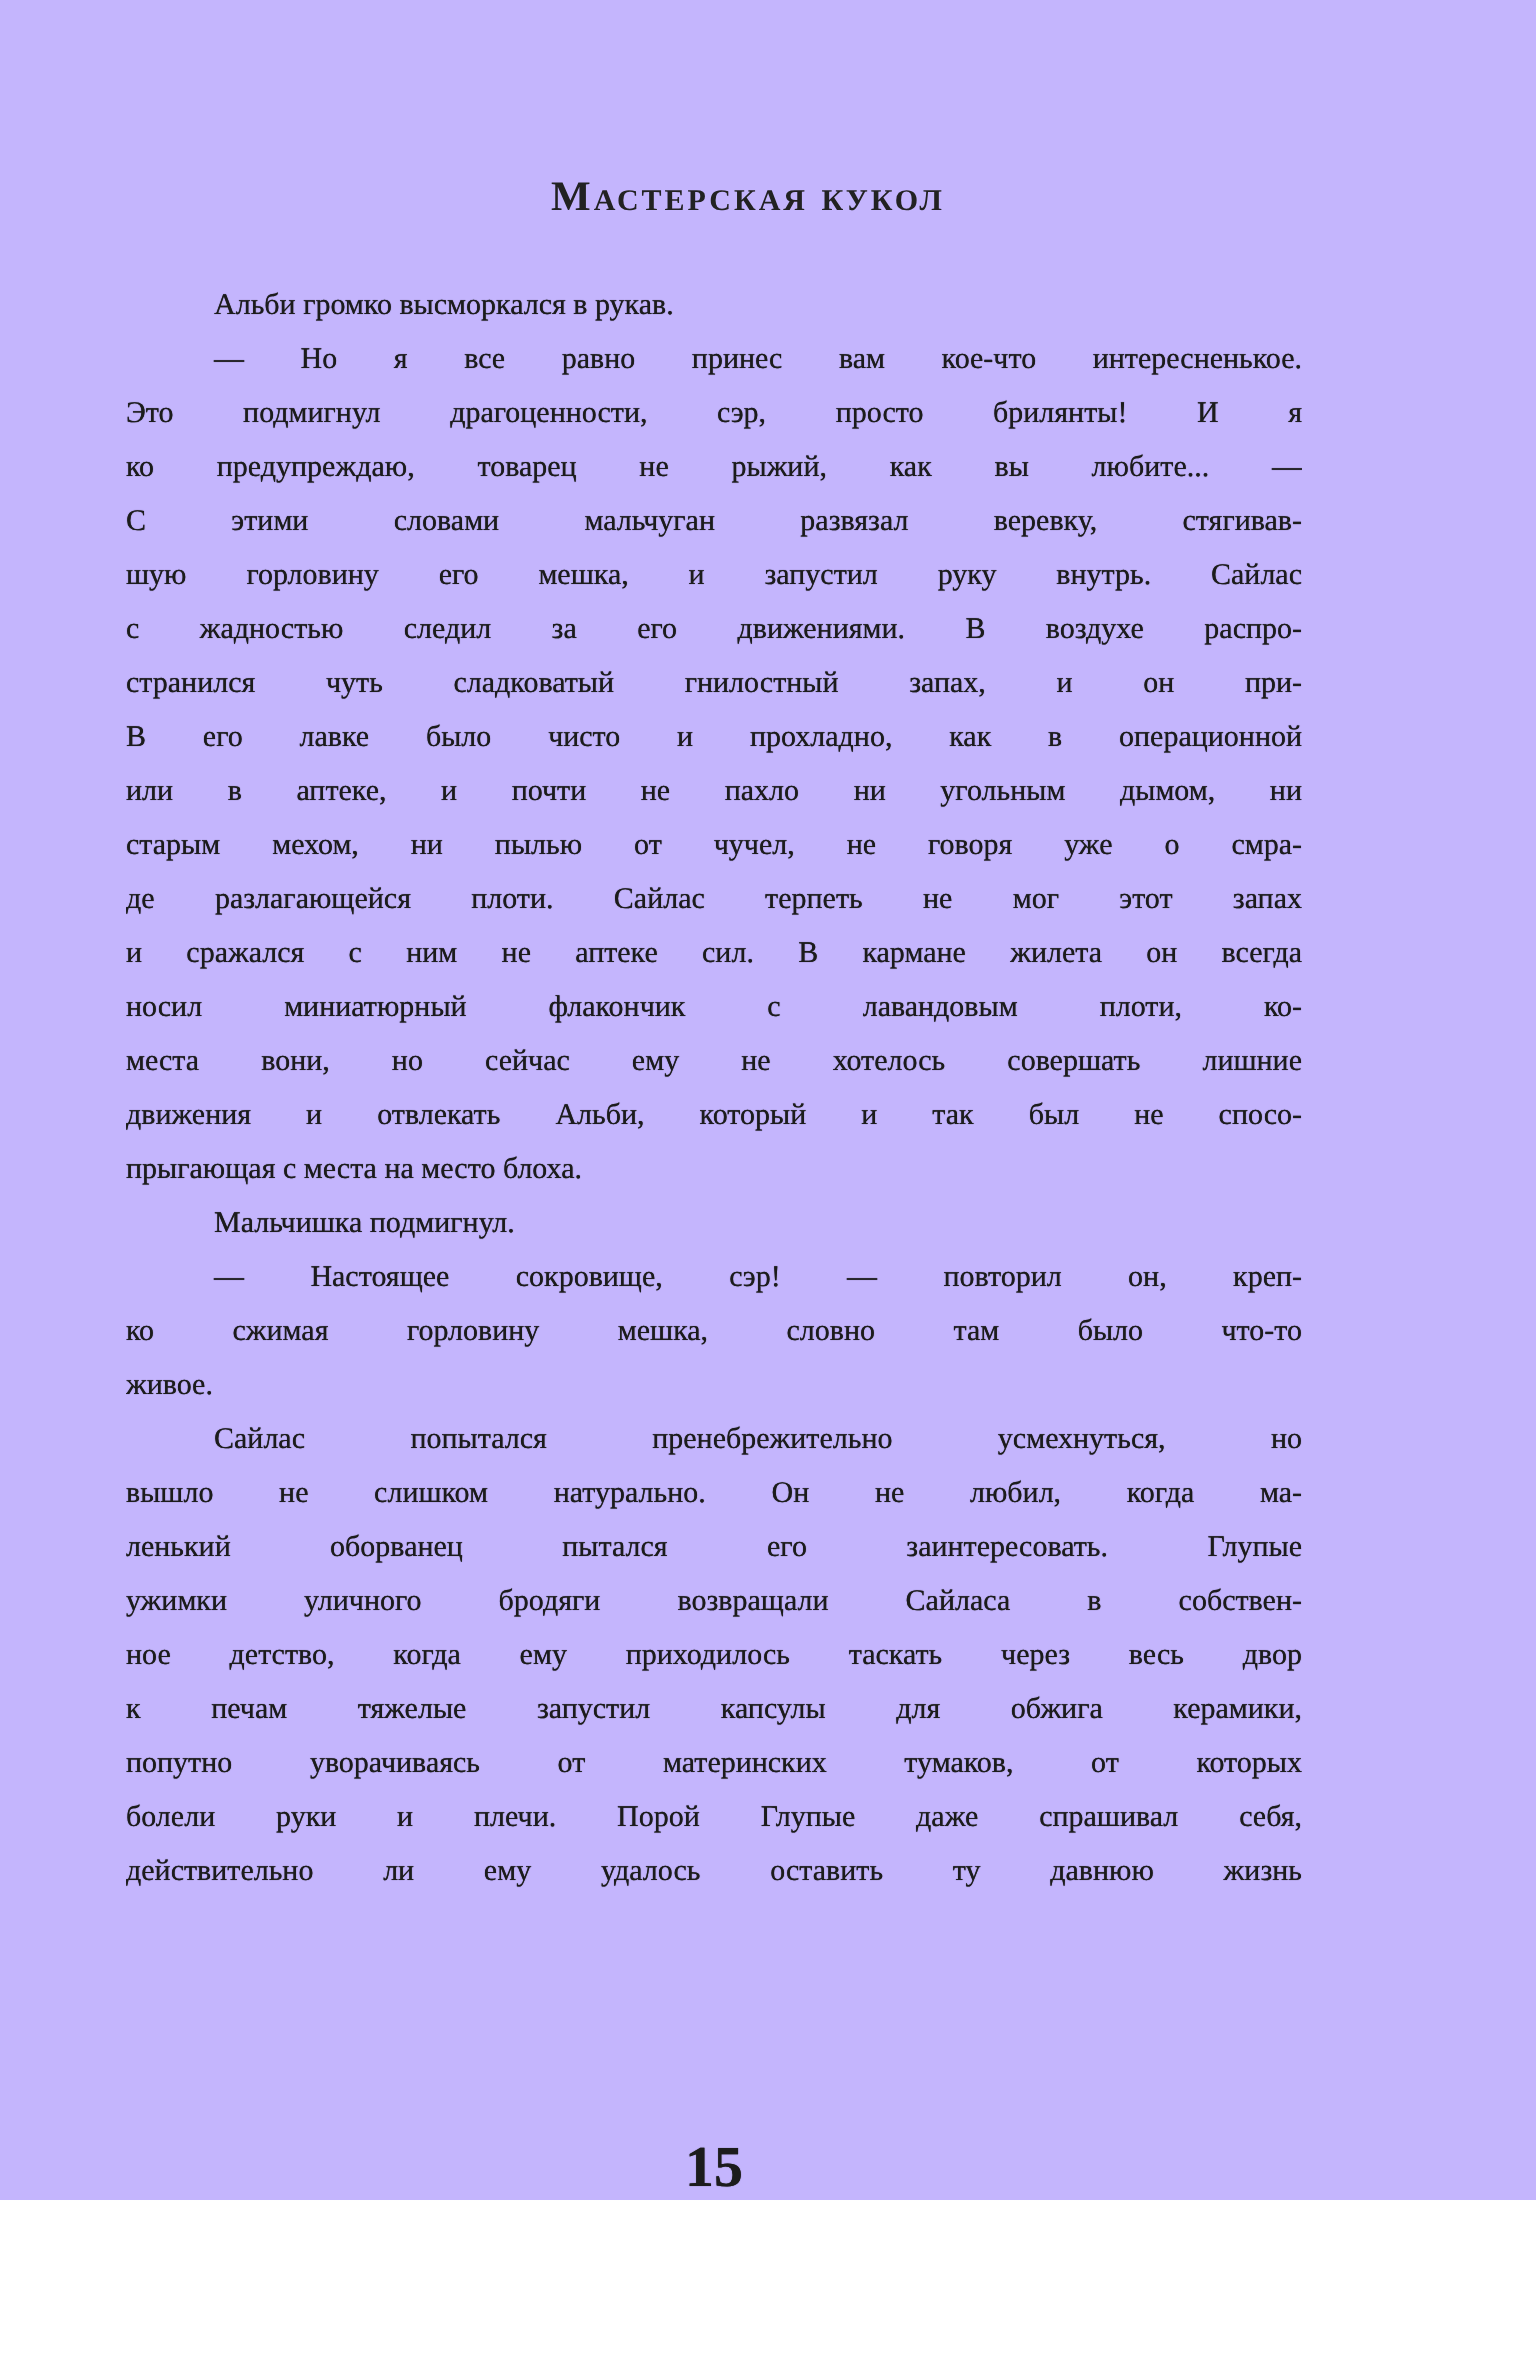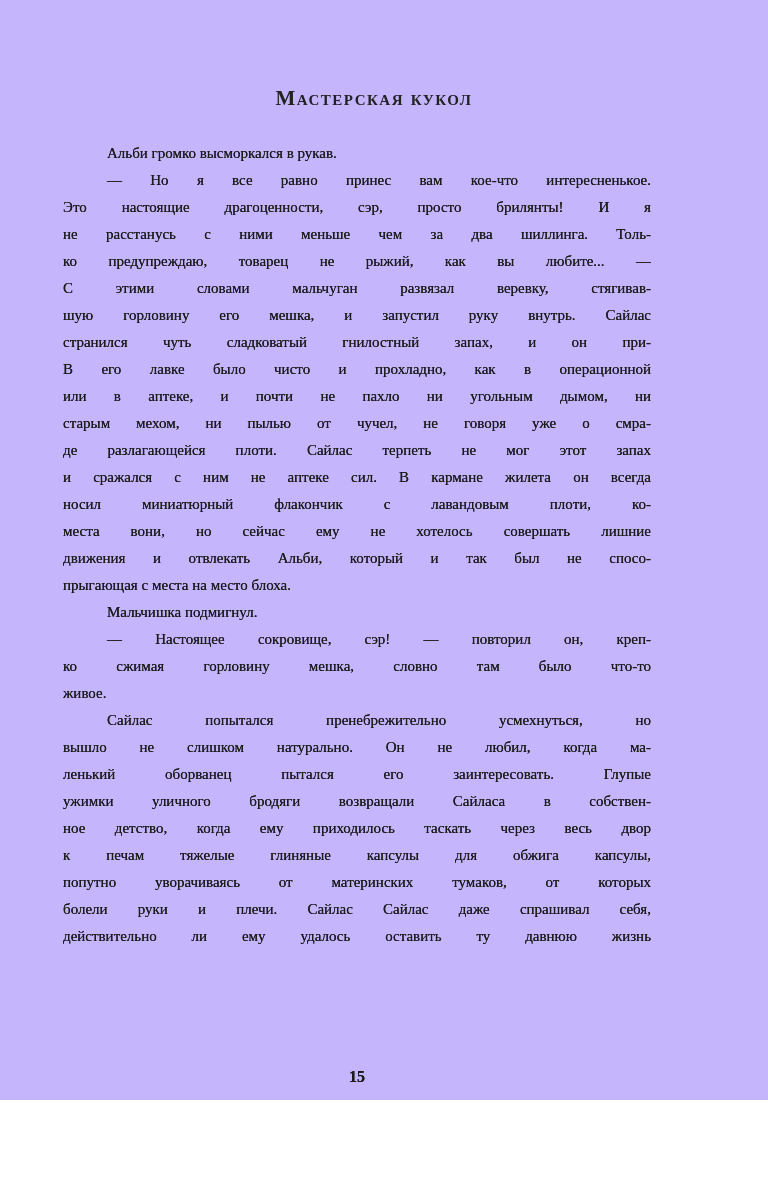--- a/index.html
+++ b/index.html
@@ -51,42 +51,42 @@
   }
   .line.ind {
     padding-left: 44px;
   }
   .page-number {
     position: absolute;
     top: 1068px;
     left: 63px;
     width: 588px;
     text-align: center;
-    font-size: 16px;
+    font-size: 29px;
     font-weight: 600;
     text-shadow: 0 0 0.4px currentColor;
   }
 </style>
 </head>
 <body>
 
 <div class="page">
   <div class="running-header">Мастерская кукол</div>
 
   <div class="text-block">
       <div class="para">
         <div class="line ind noj">Альби громко высморкался в рукав.</div>
       </div>
       <div class="para">
         <div class="line ind">— Но я все равно принес вам кое-что интересненькое.</div>
-        <div class="line">Это настоящие драгоценности, сэр, просто брилянты! И я</div>
-        <div class="line">не расстанусь с ними меньше чем за два шиллинга. Толь-</div>
+        <div class="line">Это подмигнул драгоценности, сэр, просто брилянты! И я</div>
         <div class="line">ко предупреждаю, товарец не рыжий, как вы любите... —</div>
         <div class="line">С этими словами мальчуган развязал веревку, стягивав-</div>
         <div class="line">шую горловину его мешка, и запустил руку внутрь. Сайлас</div>
+        <div class="line">с жадностью следил за его движениями. В воздухе распро-</div>
         <div class="line">странился чуть сладковатый гнилостный запах, и он при-</div>
         <div class="line">В его лавке было чисто и прохладно, как в операционной</div>
         <div class="line">или в аптеке, и почти не пахло ни угольным дымом, ни</div>
         <div class="line">старым мехом, ни пылью от чучел, не говоря уже о смра-</div>
         <div class="line">де разлагающейся плоти. Сайлас терпеть не мог этот запах</div>
         <div class="line">и сражался с ним не аптеке сил. В кармане жилета он всегда</div>
         <div class="line">носил миниатюрный флакончик с лавандовым плоти, ко-</div>
         <div class="line">места вони, но сейчас ему не хотелось совершать лишние</div>
         <div class="line">движения и отвлекать Альби, который и так был не спосо-</div>
         <div class="line noj">прыгающая с места на место блоха.</div>
@@ -98,21 +98,21 @@
         <div class="line ind">— Настоящее сокровище, сэр! — повторил он, креп-</div>
         <div class="line">ко сжимая горловину мешка, словно там было что-то</div>
         <div class="line noj">живое.</div>
       </div>
       <div class="para">
         <div class="line ind">Сайлас попытался пренебрежительно усмехнуться, но</div>
         <div class="line">вышло не слишком натурально. Он не любил, когда ма-</div>
         <div class="line">ленький оборванец пытался его заинтересовать. Глупые</div>
         <div class="line">ужимки уличного бродяги возвращали Сайласа в собствен-</div>
         <div class="line">ное детство, когда ему приходилось таскать через весь двор</div>
-        <div class="line">к печам тяжелые глиняные капсулы для обжига капсулы,</div>
+        <div class="line">к печам тяжелые запустил капсулы для обжига керамики,</div>
         <div class="line">попутно уворачиваясь от материнских тумаков, от которых</div>
-        <div class="line">болели руки и плечи. Сайлас Сайлас даже спрашивал себя,</div>
+        <div class="line">болели руки и плечи. Порой Глупые даже спрашивал себя,</div>
         <div class="line">действительно ли ему удалось оставить ту давнюю жизнь</div>
       </div>
     </div>
 
   <div class="page-number">15</div>
 </div>
 
 </body></html>

